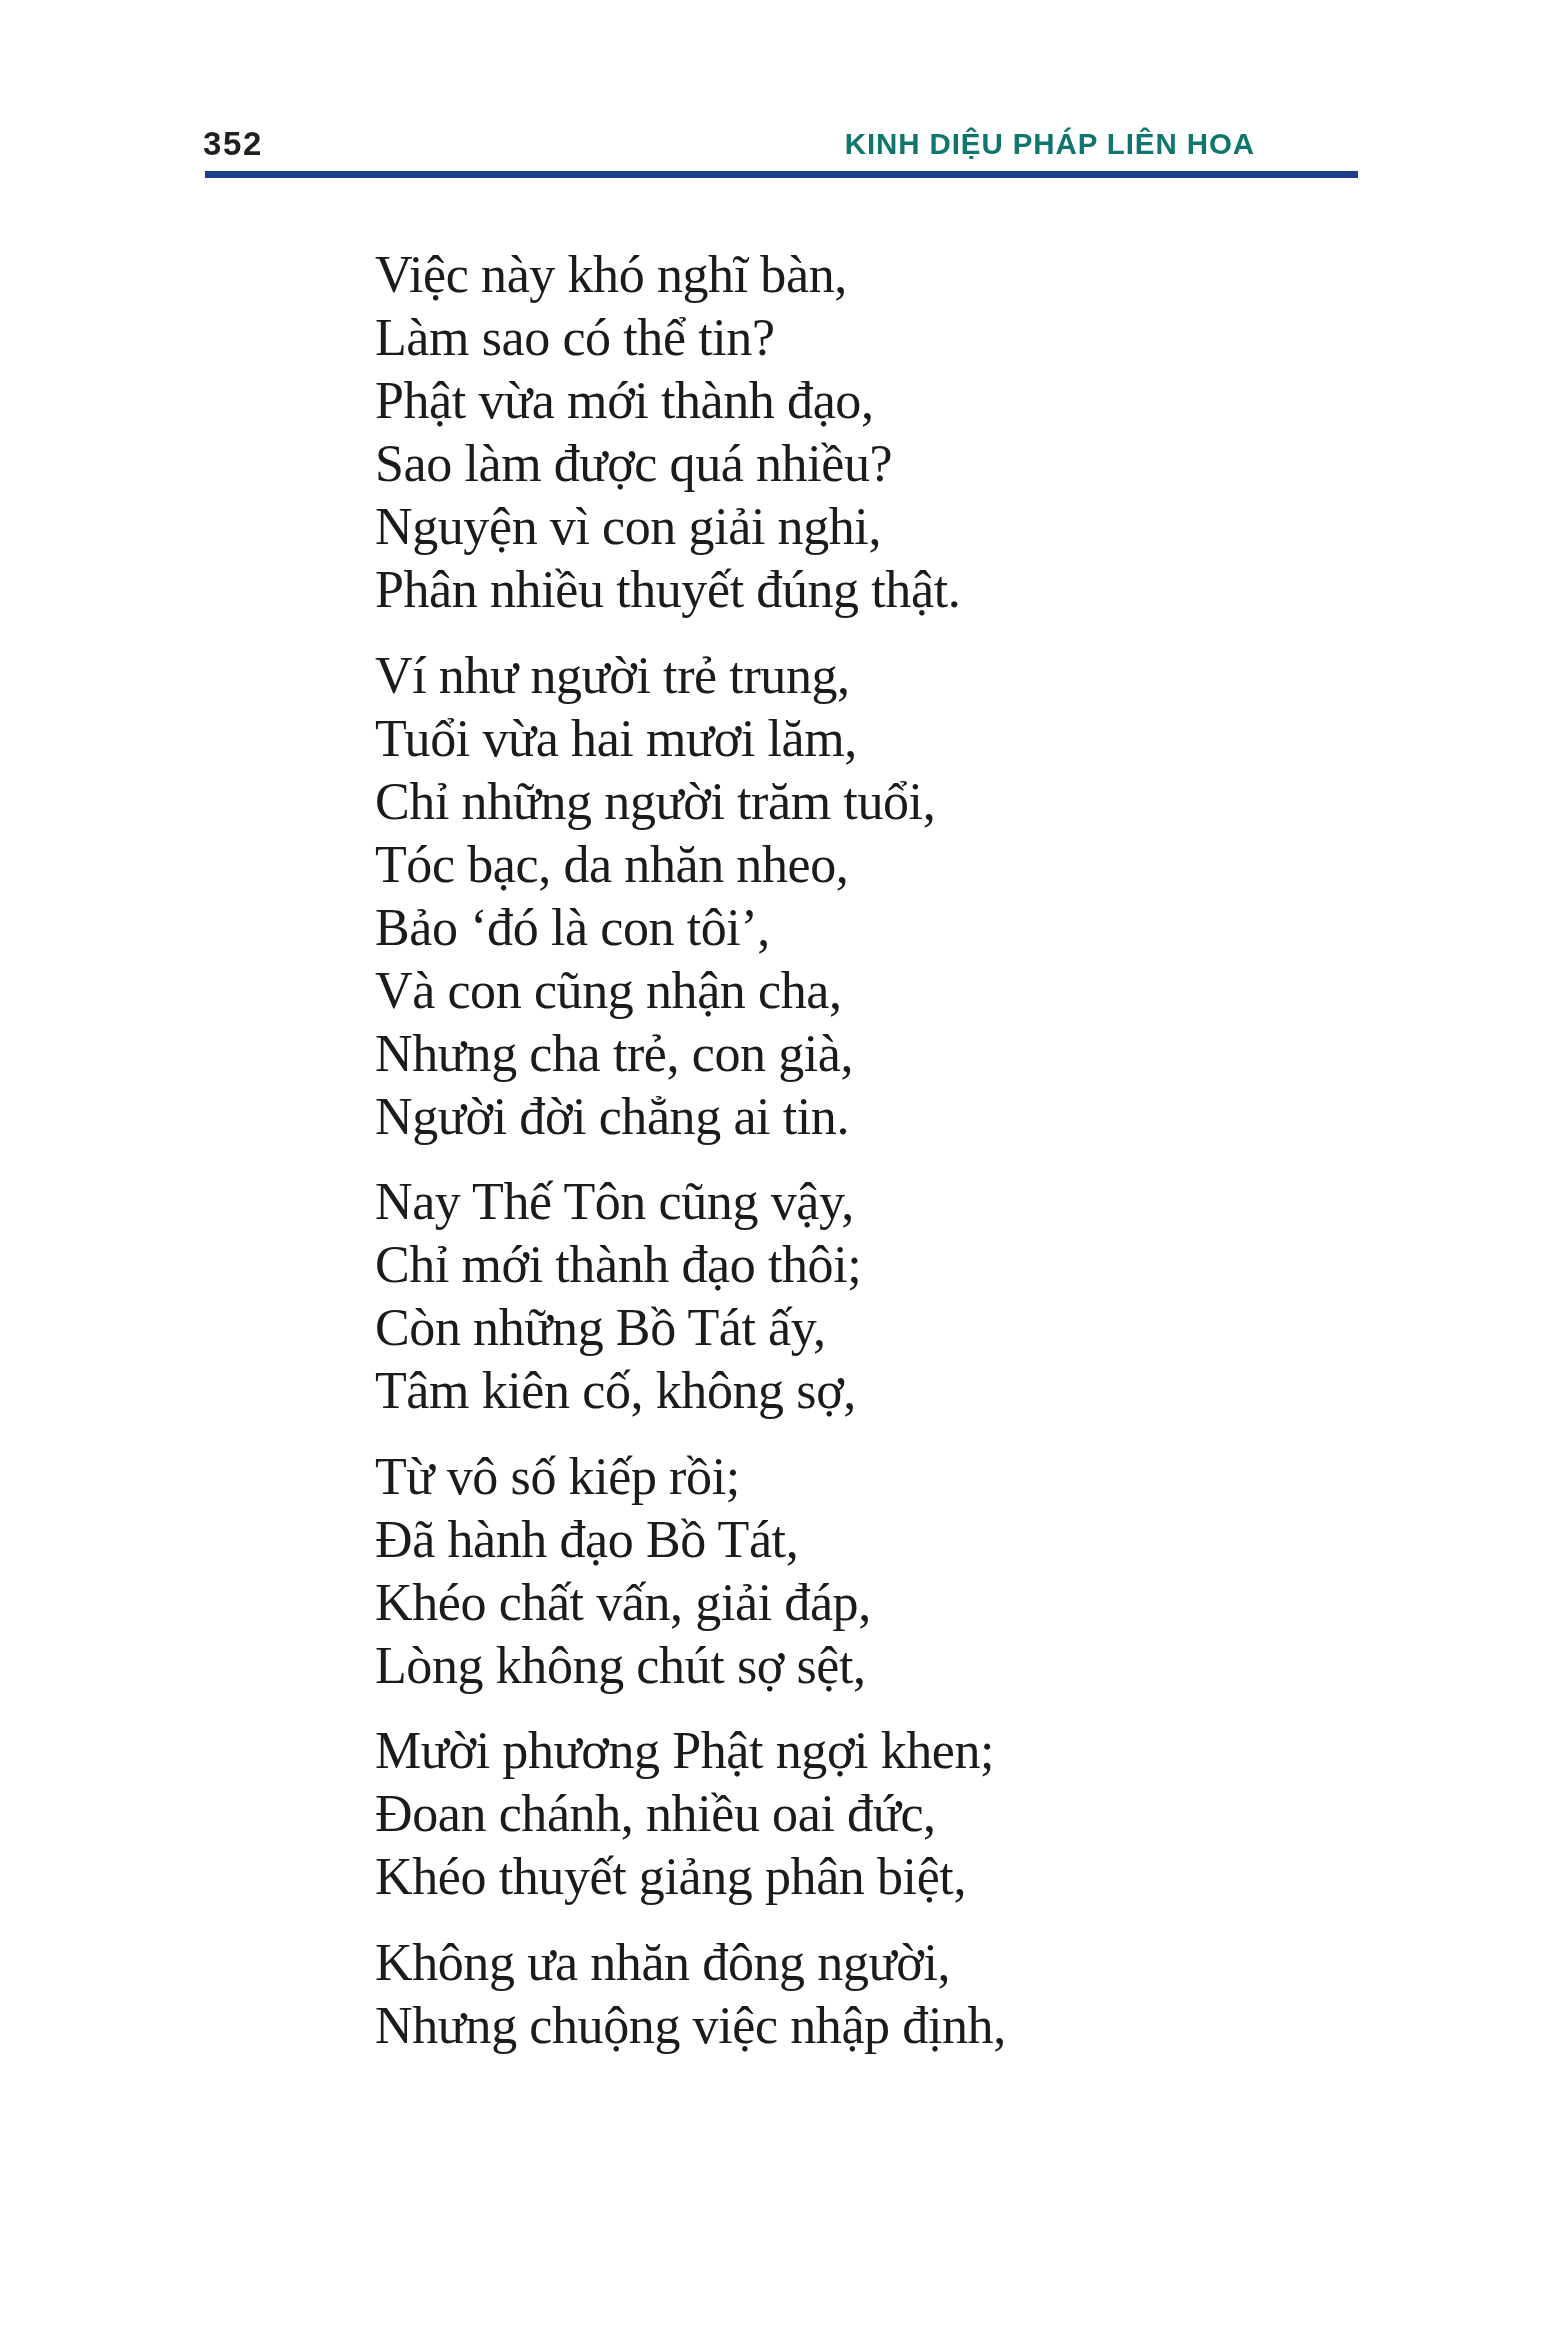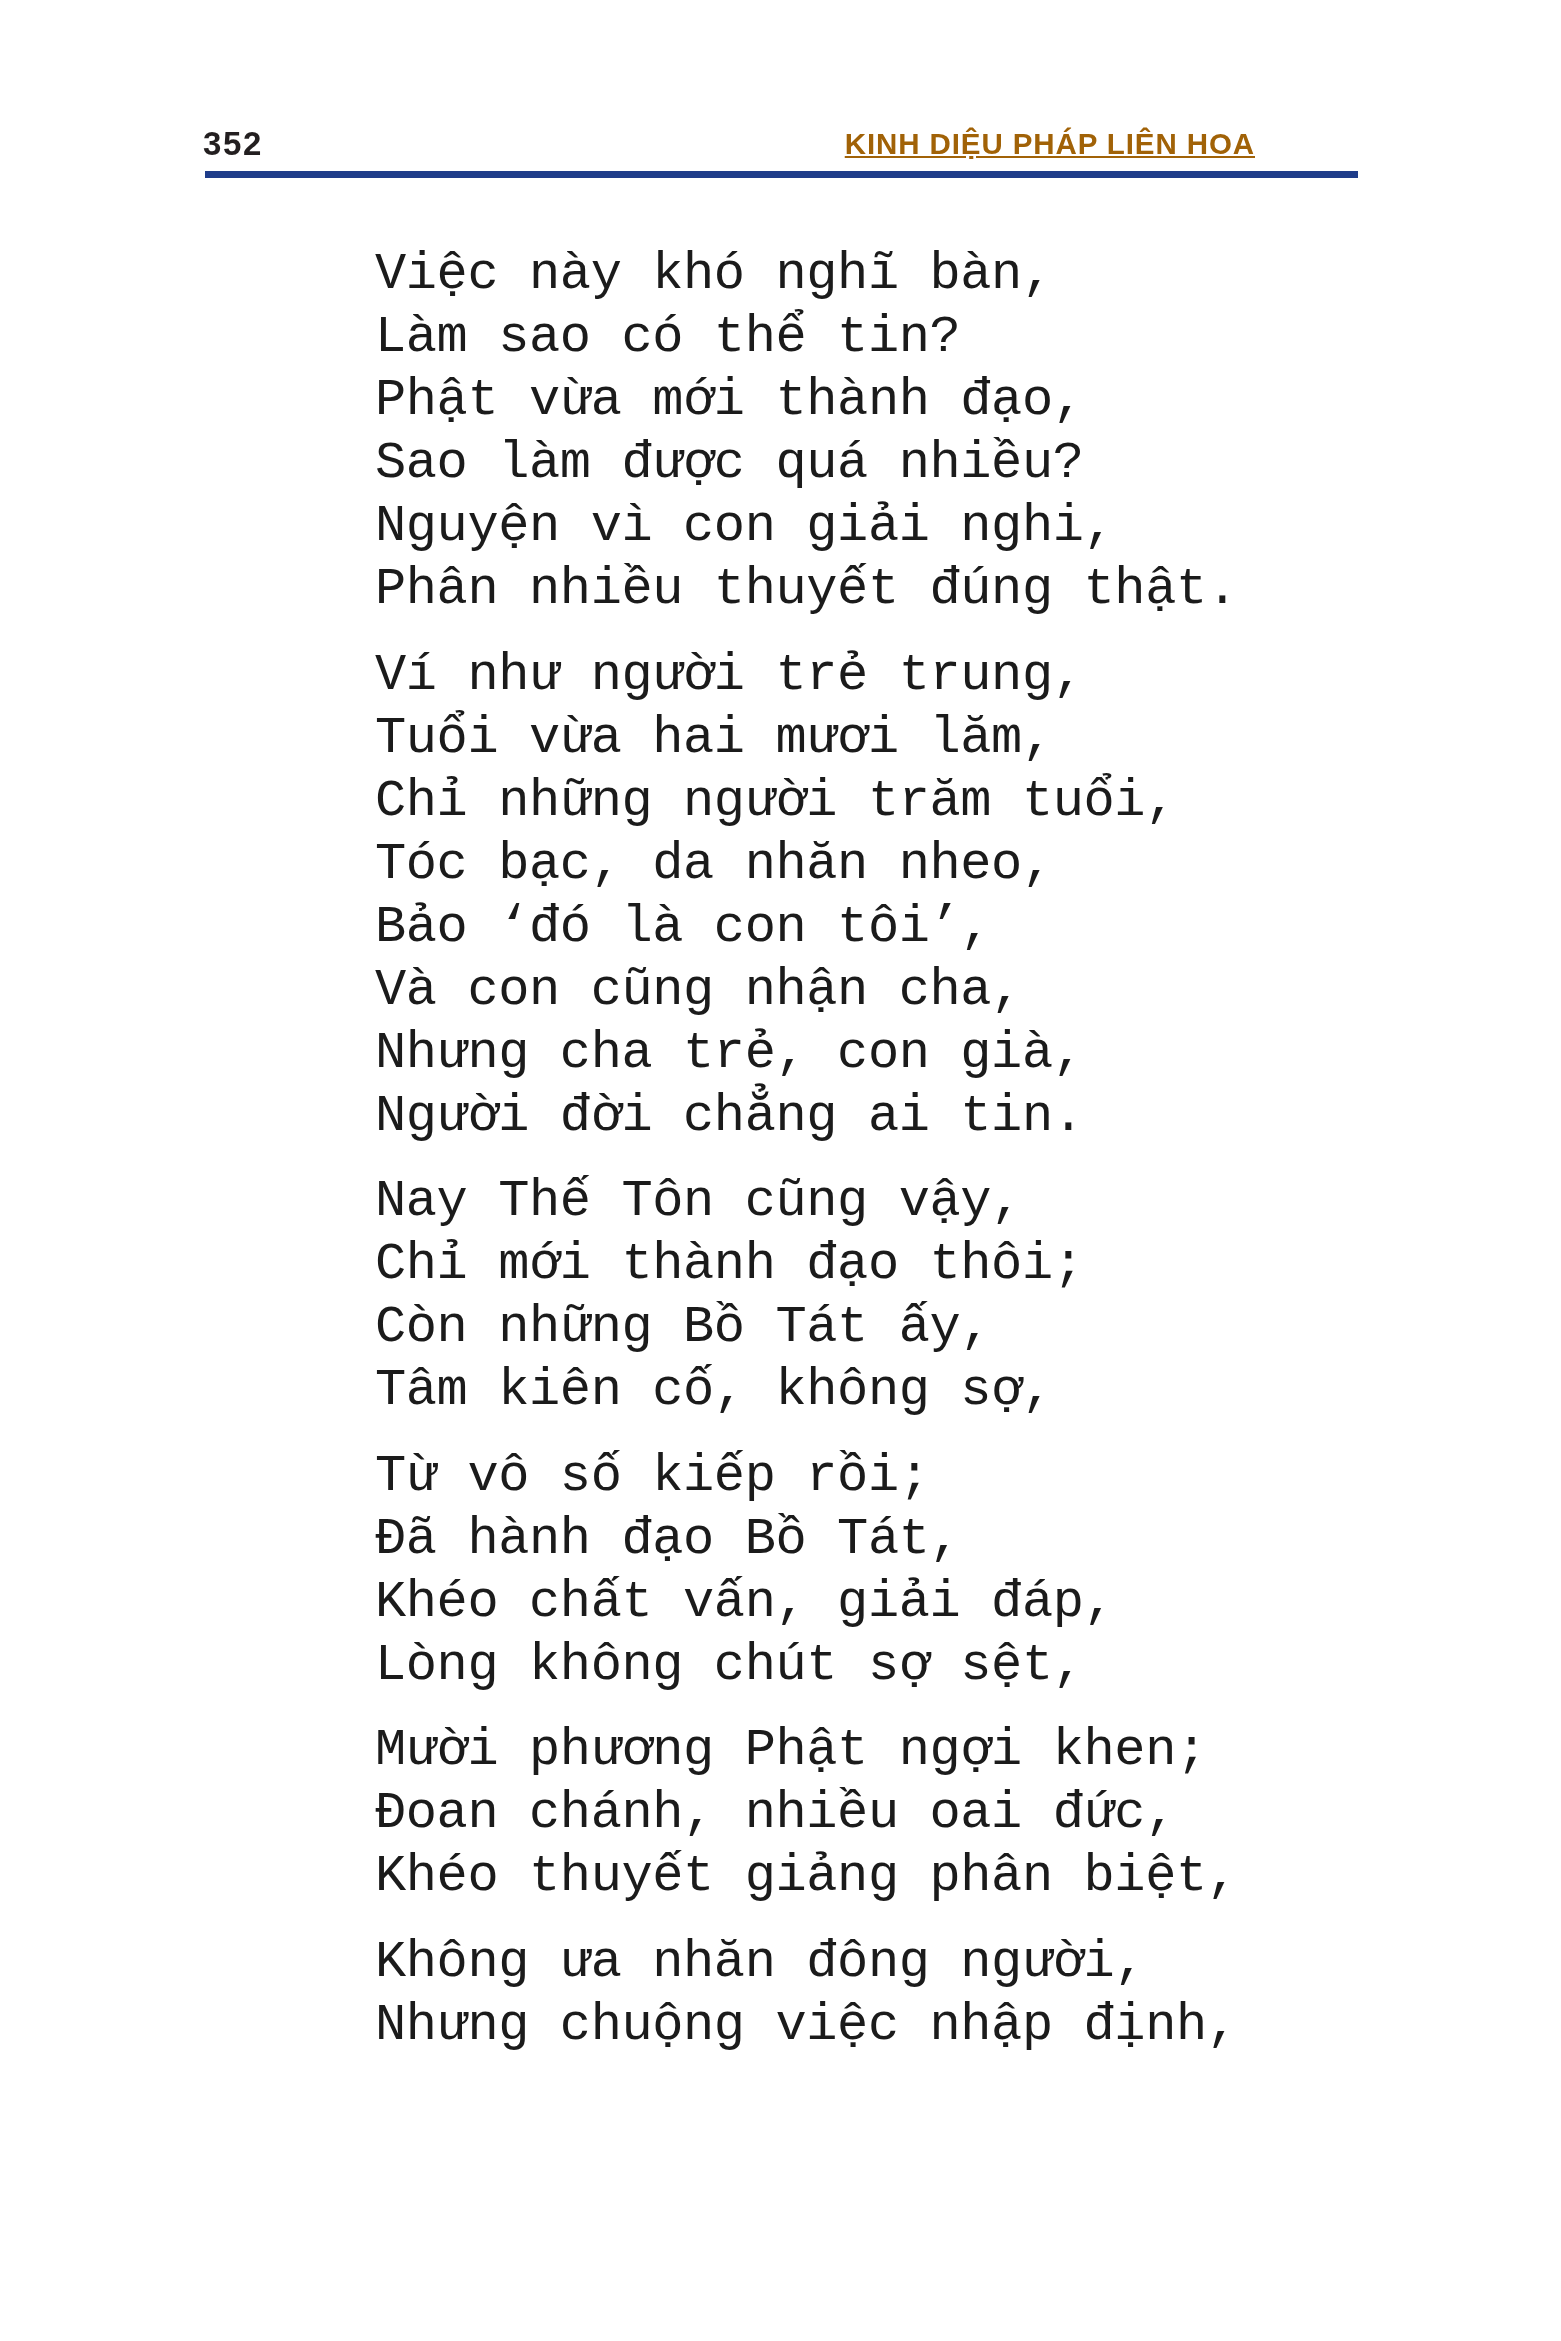--- a/index.html
+++ b/index.html
@@ -60,23 +60,23 @@
   }
   .poem-line {
     white-space: nowrap;
   }
 </style>
 </head>
 <body>
 
 <div class="page">
   <div class="page-number" style="color: rgb(35, 31, 32);">352</div>
-  <div class="running-title" style="color: #a16207; text-decoration: underline;">KINH DIỆU PHÁP LIÊN HOA</div>
+  <div class="running-title" style="color: #0f766e;">KINH DIỆU PHÁP LIÊN HOA</div>
   <div class="header-rule" style="background: rgb(31, 61, 138);"></div>
-  <div class="poem" style="color: rgb(27, 27, 27); font-family: Liberation Mono, monospace;">
+  <div class="poem" style="color: rgb(27, 27, 27);">
       <div class="stanza">
         <div class="poem-line">Việc này khó nghĩ bàn,</div>
         <div class="poem-line">Làm sao có thể tin?</div>
         <div class="poem-line">Phật vừa mới thành đạo,</div>
         <div class="poem-line">Sao làm được quá nhiều?</div>
         <div class="poem-line">Nguyện vì con giải nghi,</div>
         <div class="poem-line">Phân nhiều thuyết đúng thật.</div>
       </div>
       <div class="stanza">
         <div class="poem-line">Ví như người trẻ trung,</div>

